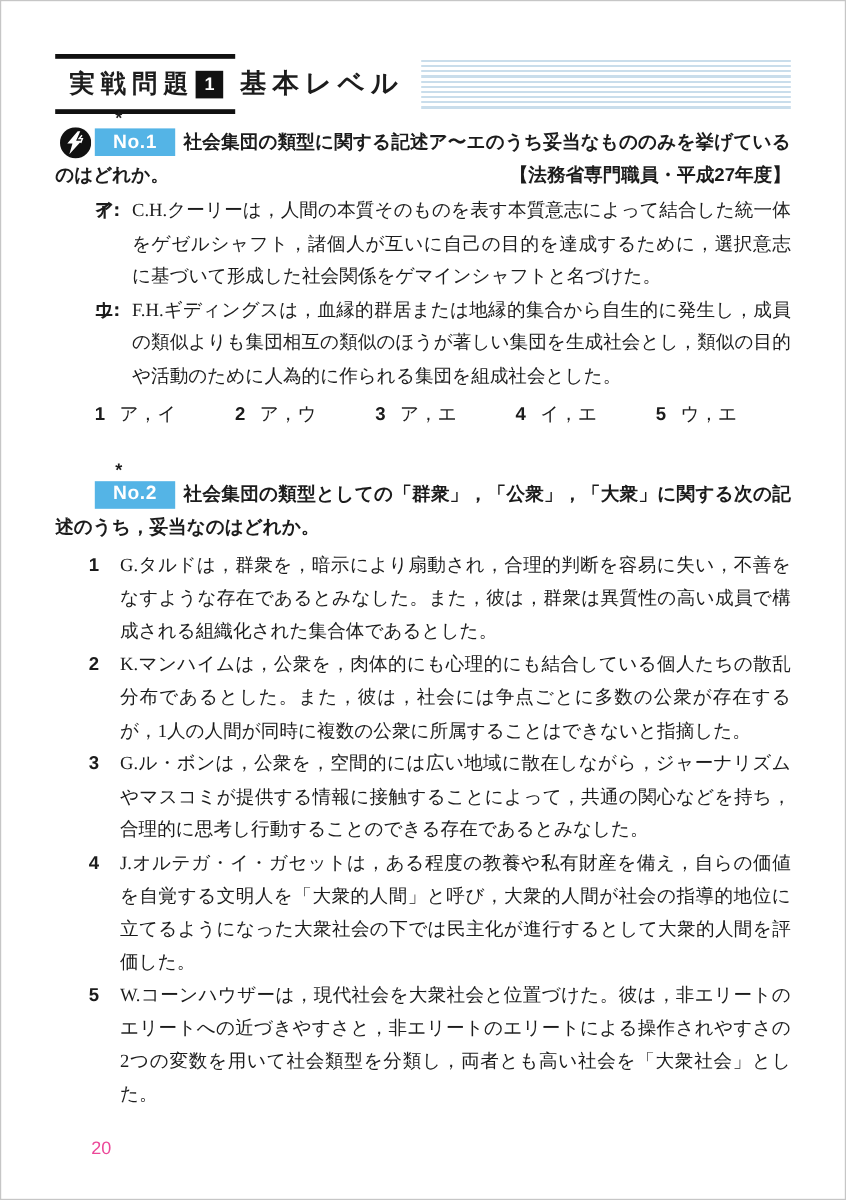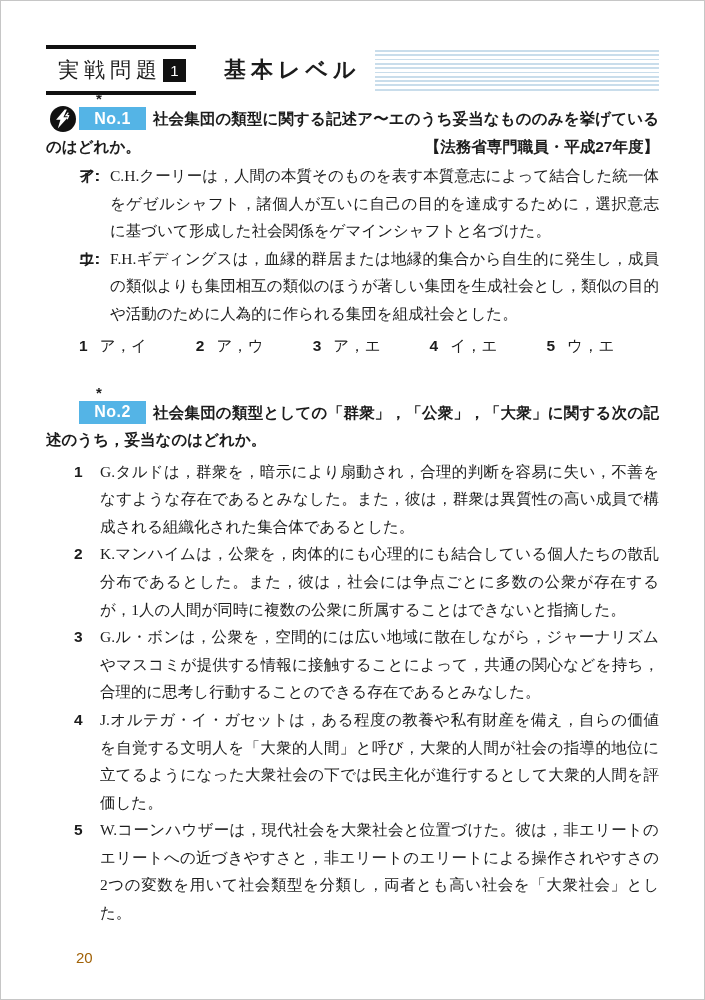--- a/index.html
+++ b/index.html
@@ -16,32 +16,32 @@
   }
   .content { padding:44px 45px 0 45px; }
 
   
   .header-row { display:flex; align-items:center; margin-bottom:10px; }
   .problem-box {
     display:flex; align-items:center;
     border-top:4px solid #111; border-bottom:4px solid #111;
     padding:7px 10px 7px 12px;
     font-family:"Liberation Sans","DejaVu Sans",sans-serif;
-    font-weight:normal; font-size:21px; letter-spacing:5px;text-align:right;
+    font-weight:bold; font-size:21px; letter-spacing:5px;text-align:right;
   }
   .num-square {
     display:inline-flex; align-items:center; justify-content:center;
     width:23px; height:23px; margin-left:1px;
     background:#111; color:#fff;
     font-size:15px; letter-spacing:0;
   }
   .level-label {
     font-family:"Liberation Sans","DejaVu Sans",sans-serif;
     font-weight:bold; font-size:22px; letter-spacing:5px;
-    margin-left:28px;
+    margin-left:4px;
   }
   .stripes {
     flex:1; height:41px; margin-left:14px; align-self:center;
     background:repeating-linear-gradient(to bottom,#c9ddeb 0px,#c9ddeb 1.8px,transparent 1.8px,transparent 4.3px);
   }
 
   
   .q-block {
     position:relative;
     font-family:"Liberation Sans","DejaVu Sans",sans-serif;
@@ -81,21 +81,21 @@
   .choices { display:flex; gap:49px; margin:4px 0 0 33px; font-size:15.5px; line-height:27px; }
   .choice-num {
     font-family:"Liberation Sans","DejaVu Sans",sans-serif;
     font-weight:bold; margin-right:12px;
   }
   .q2-wrap { margin-top:40px; }
 
   .page-number {
     position:absolute; left:75px; bottom:33px;
     font-family:"Liberation Sans","DejaVu Sans",sans-serif;
-    font-size:15px; color:#a16207;
+    font-size:15px; color:#ec4899;
   }
 </style>
 </head>
 <body>
 
 <div class="page">
   <div class="content">
 
     <div class="header-row">
       <div class="problem-box">

